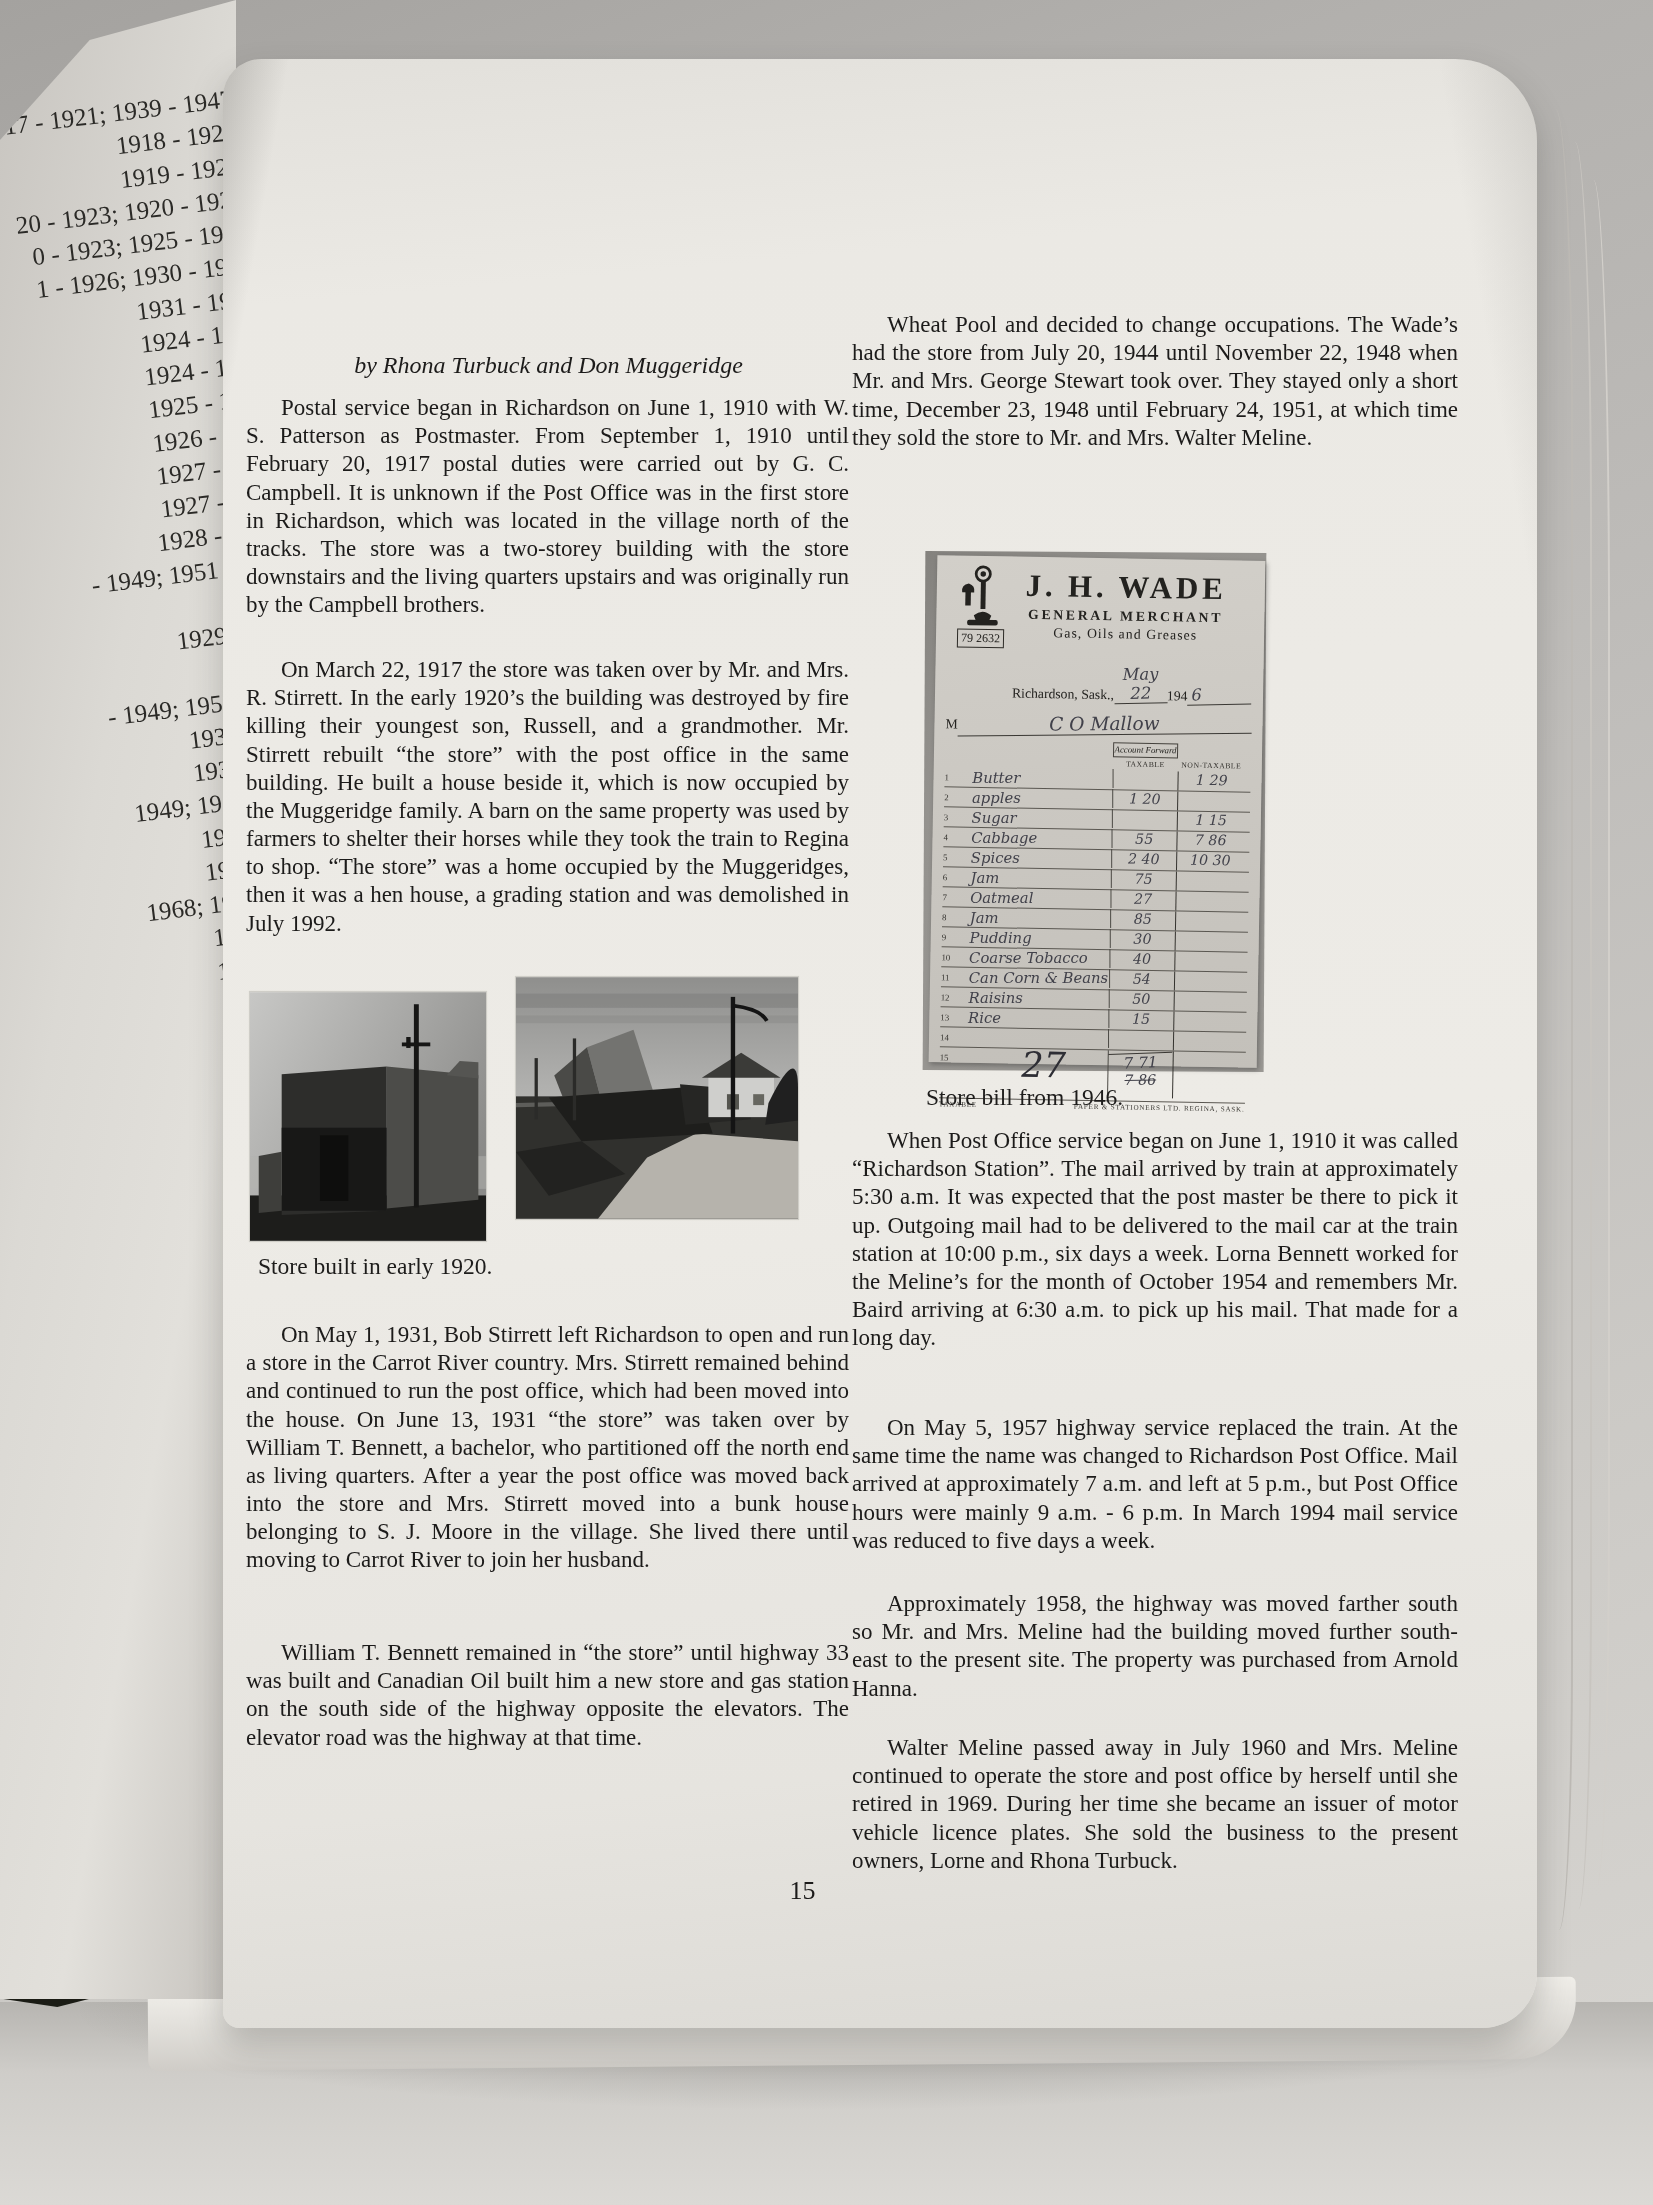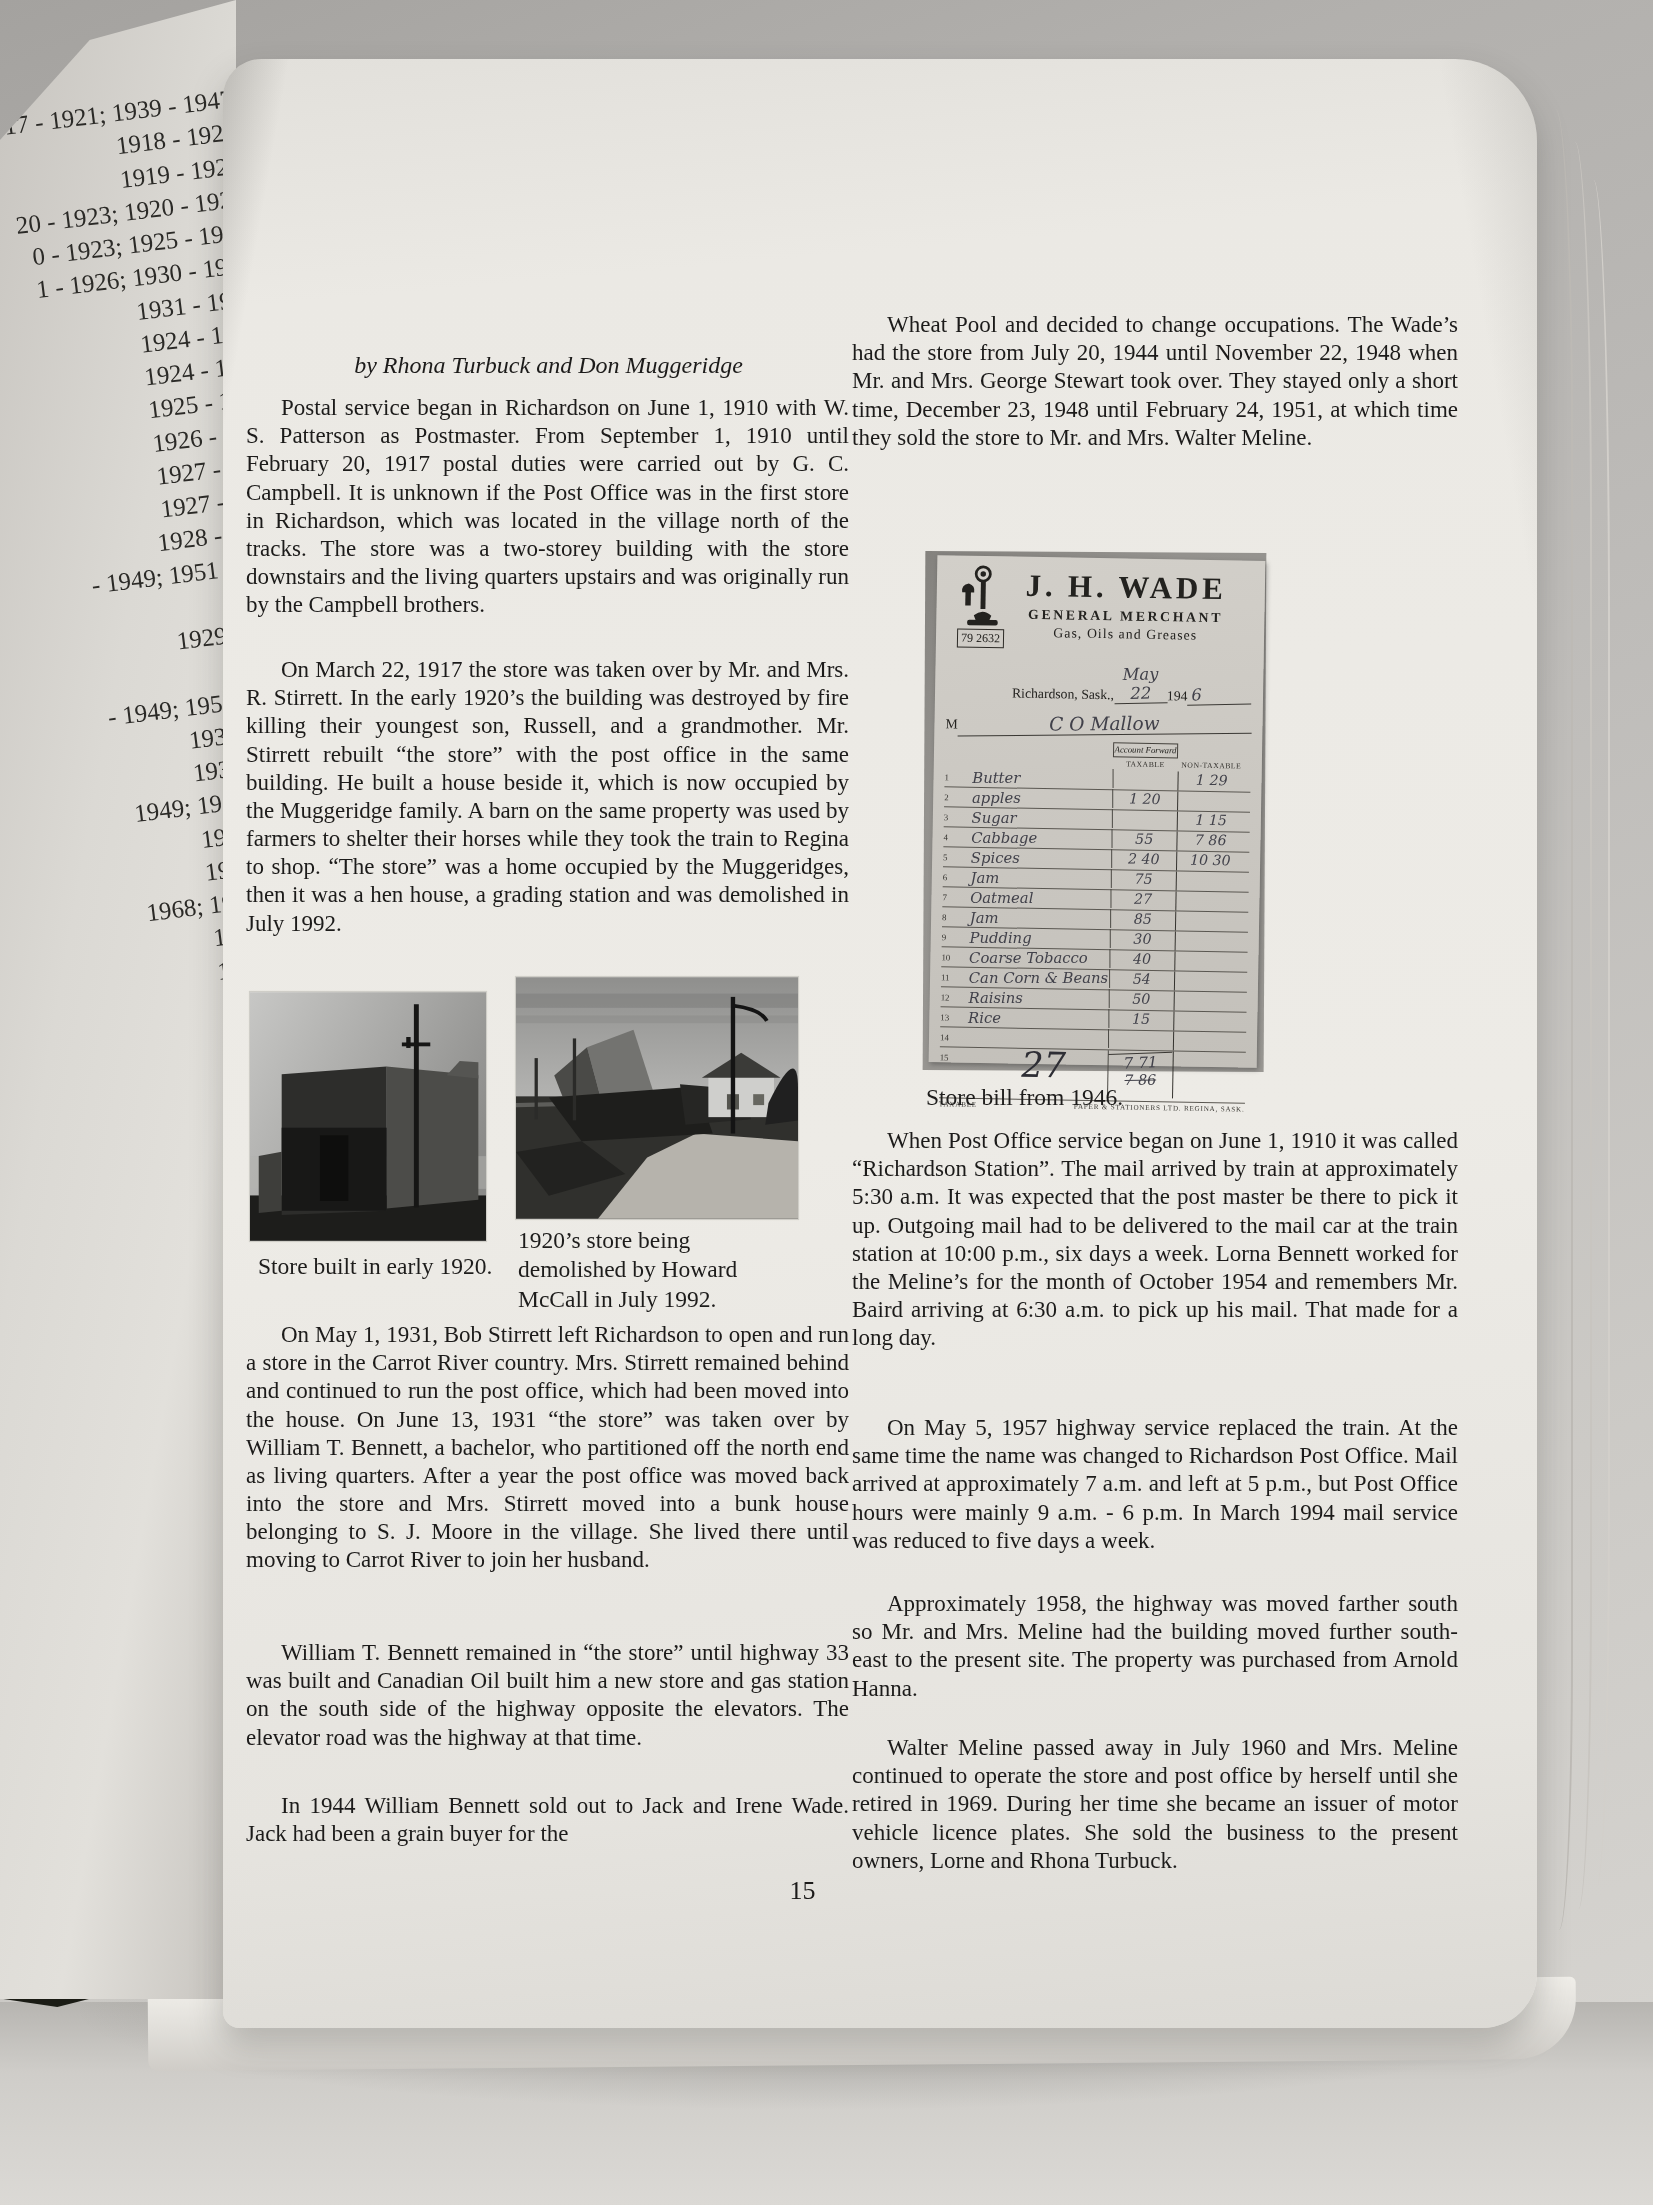--- a/index.html
+++ b/index.html
@@ -223,25 +223,23 @@
         <path d="M462,230 q54,-110 54,-28 l0,60 -60,8 z" fill="#202020"></path>
         <rect x="393" y="36" width="8" height="250" fill="#141414"></rect>
         <path d="M397,52 q50,6 62,28" stroke="#141414" stroke-width="7" fill="none"></path>
         <rect x="34" y="148" width="6" height="112" fill="#2b2b29"></rect>
         <rect x="104" y="112" width="6" height="150" fill="#2b2b29"></rect>
         <polygon points="0,320 120,300 200,360 60,400" fill="#222220"></polygon>
       </svg>
     </div>
 
     <div class="caption" style="left:35px;top:1193px;width:235px;">Store built in early 1920.</div>
-    <div class="caption" style="left:295px;top:1167px;width:284px;">1920’s store being demolished by Howard McCall in July 1992.</div>
 
     <div class="para lcol" style="top:1262px">On May 1, 1931, Bob Stirrett left Richardson to open and run a store in the Carrot River country. Mrs. Stirrett remained behind and continued to run the post office, which had been moved into the house. On June 13, 1931 “the store” was taken over by William T. Bennett, a bachelor, who partitioned off the north end as living quarters. After a year the post office was moved back into the store and Mrs. Stirrett moved into a bunk house belonging to S. J. Moore in the village. She lived there until moving to Carrot River to join her husband.</div>
     <div class="para lcol" style="top:1580px">William T. Bennett remained in “the store” until highway 33 was built and Canadian Oil built him a new store and gas station on the south side of the highway opposite the elevators. The elevator road was the highway at that time.</div>
-    <div class="para lcol" style="top:1733px">In 1944 William Bennett sold out to Jack and Irene Wade. Jack had been a grain buyer for the</div>
 
     <div class="para rcol" style="top:252px">Wheat Pool and decided to change occupations. The Wade’s had the store from July 20, 1944 until November 22, 1948 when Mr. and Mrs. George Stewart took over. They stayed only a short time, December 23, 1948 until February 24, 1951, at which time they sold the store to Mr. and Mrs. Walter Meline.</div>
 
     <div id="receipt-photo">
       <div id="bill">
         <div class="bill-head">
           <div class="phone-col">
             <svg width="47" height="65" viewBox="0 0 86 118">
               <circle cx="46" cy="16" r="13" fill="none" stroke="#23221f" stroke-width="5"></circle>
               <circle cx="46" cy="16" r="5" fill="#23221f"></circle>

